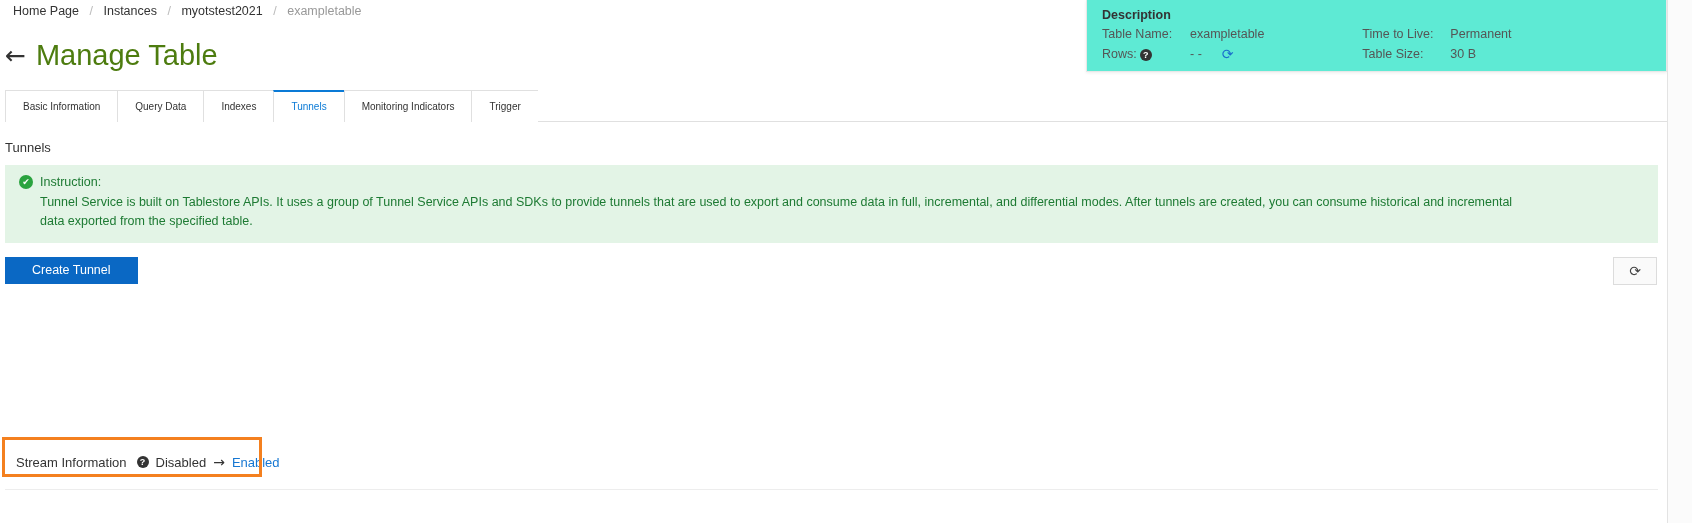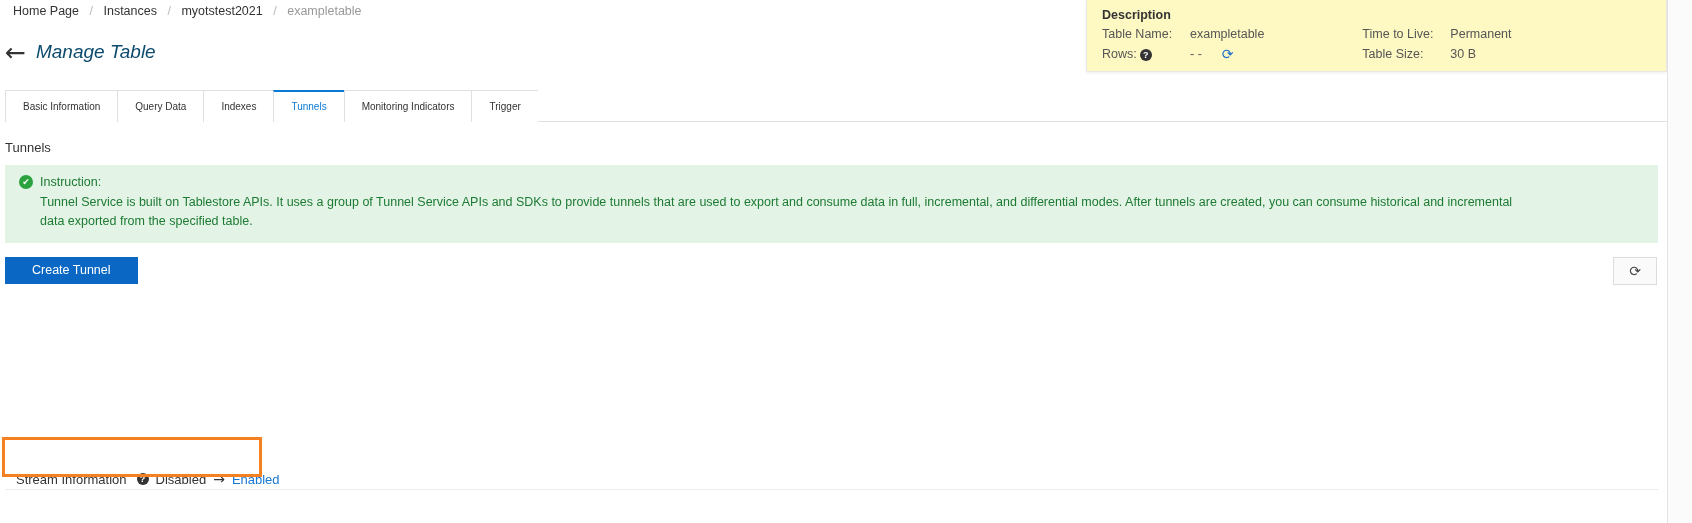--- a/index.html
+++ b/index.html
@@ -59,34 +59,33 @@
     gap: 10px;
   }
   .back-arrow {
     font-size: 25px;
     color: #333333;
     line-height: 1;
     cursor: pointer;
     font-family: "DejaVu Sans", sans-serif;
   }
   .page-title {
-    font-size: 19px;
+    font-size: 29px;
     font-weight: 400;
-    color: #0c4a6e;
+    color: #4d7c0f;
     line-height: 1.1;
-    font-style: italic;
   }
 
   
   .desc-card {
     position: absolute;
     top: 0px; left: 1086px;
     width: 581px;
     height: 72px;
-    background: #fef9c3;
+    background: #5eead4;
     border: 1px solid #e8e8e8;
     border-top: none;
     box-shadow: 0 1px 3px rgba(0,0,0,0.07);
     padding: 8px 0 0 15px;
   }
   .desc-title {
     font-size: 12.5px;
     color: #333333;
     font-weight: bold;
     margin-bottom: 3px;
@@ -258,21 +257,21 @@
     border-bottom: 1px solid #ededed;
   }
 
   
   .stream-row {
     position: absolute;
     top: 437px; left: 5px;
     width: 1653px;
     height: 50px;
     display: flex;
-    align-items: flex-end;
+    align-items: center;
   }
   .stream-box {
     position: absolute;
     top: 437px; left: 2px;
     width: 260px;
     height: 40px;
     border: 3px solid #f4801f;
     pointer-events: none;
   }
   .stream-inner {

